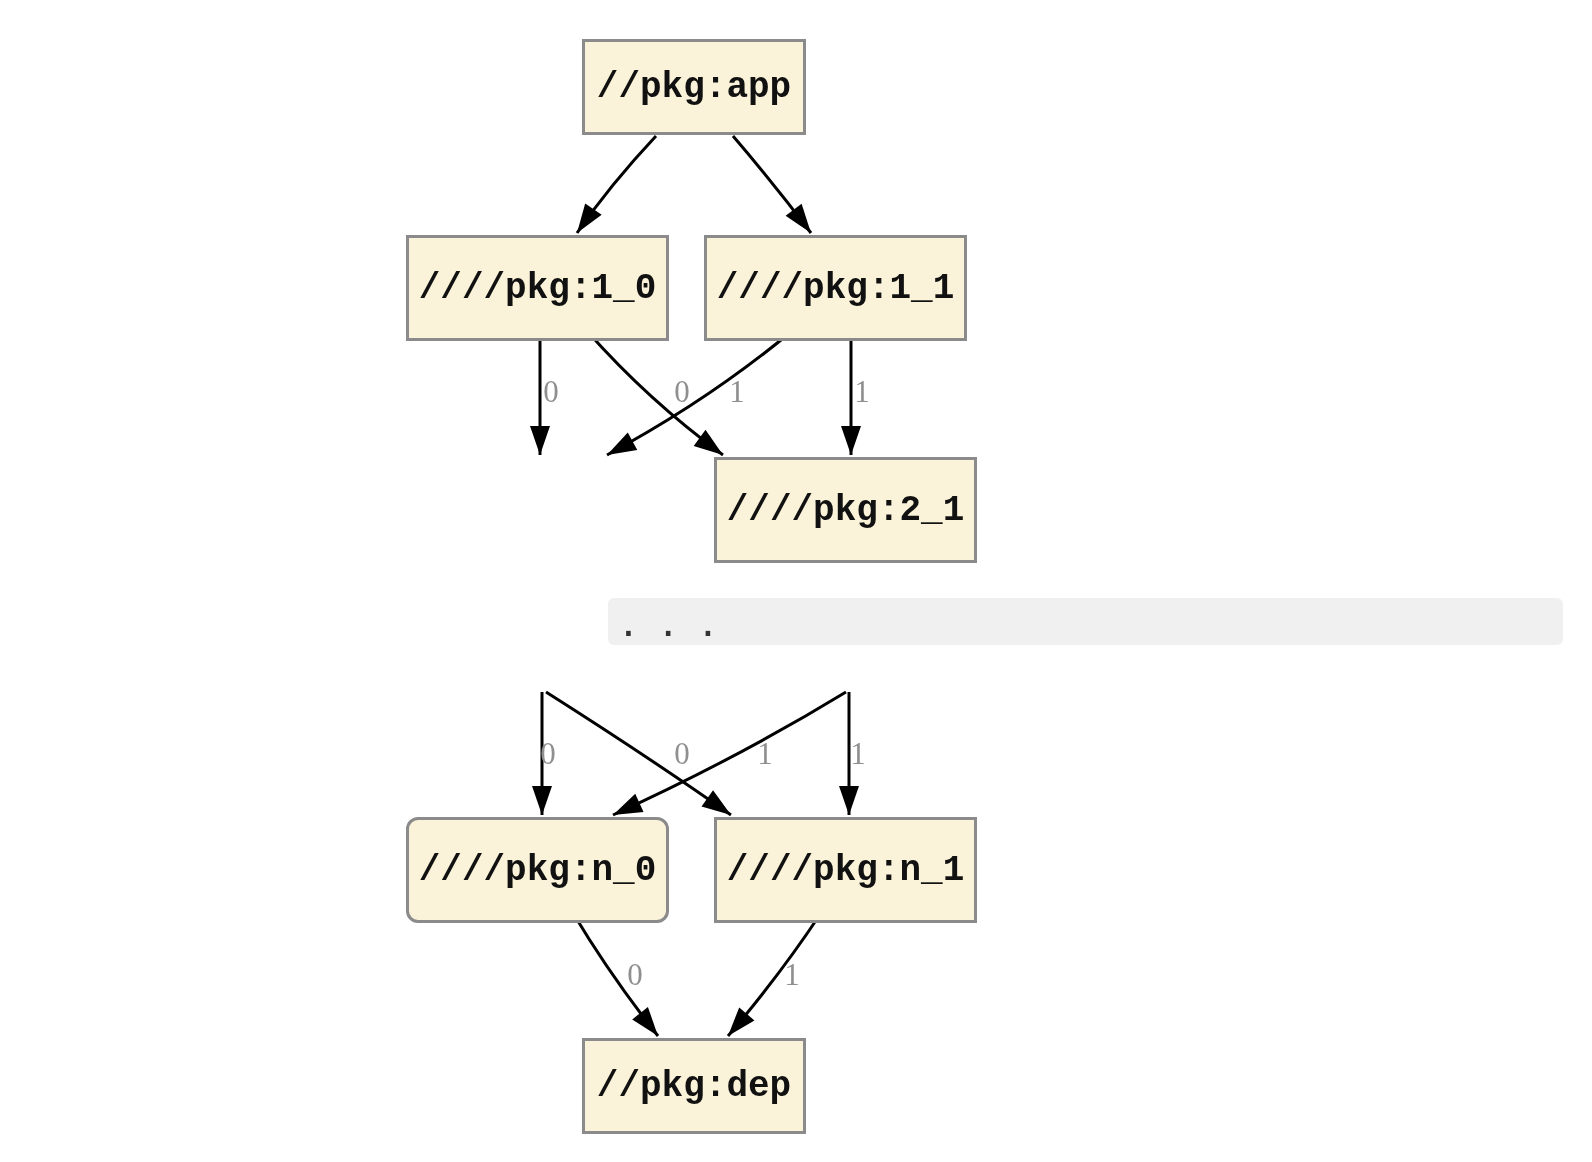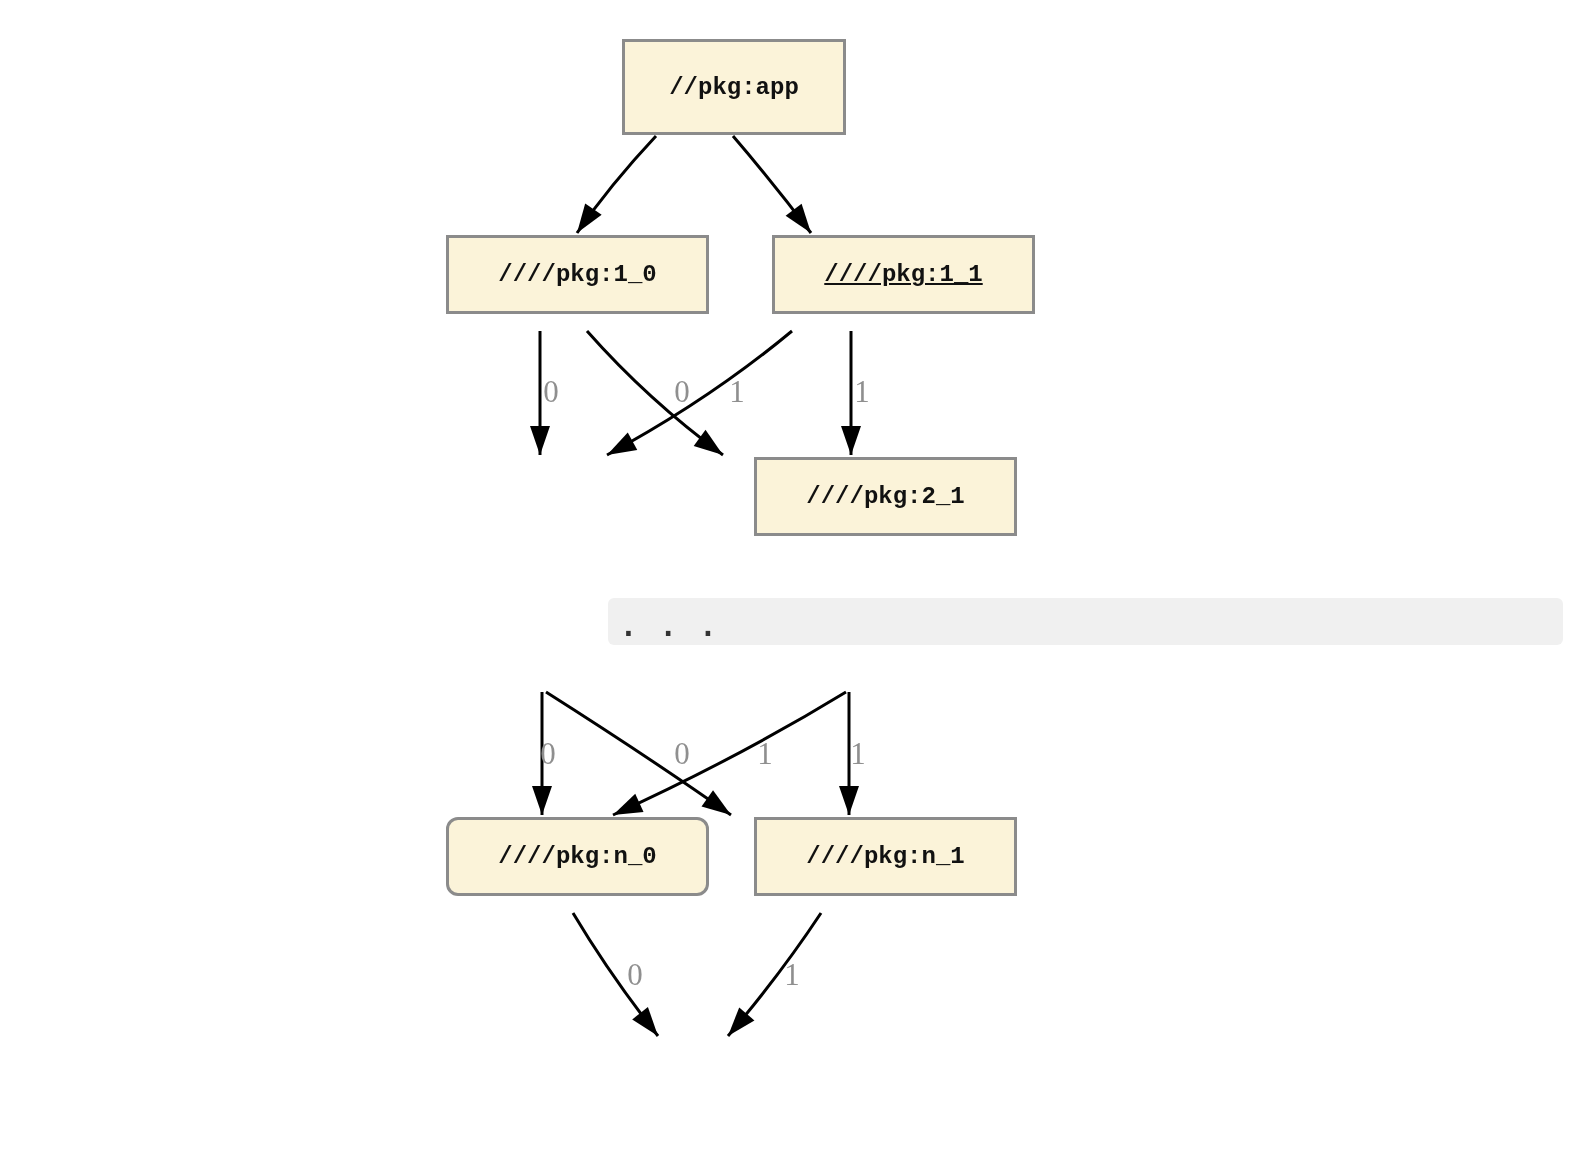--- a/index.html
+++ b/index.html
@@ -26,27 +26,26 @@
   .node {
     position: absolute;
     box-sizing: border-box;
     background: #FBF3D9;
     border: 3px solid #8B8B8B;
     display: flex;
     align-items: center;
     justify-content: center;
     font-family: "Liberation Mono", "DejaVu Sans Mono", monospace;
     font-weight: bold;
-    font-size: 24px;
+    font-size: 36px;
     color: #111111;
     white-space: nowrap;
-    margin-left: 40px;
   }
   .node.small { width: 224px; height: 96px; }
-  .node.wide  { width: 263px; height: 79px; }
+  .node.wide  { width: 263px; height: 106px; }
   .edge-label {
     position: absolute;
     transform: translate(-50%, -50%);
     font-family: "Liberation Serif", "DejaVu Serif", serif;
     font-size: 31px;
     color: #8F8F8F;
     line-height: 1;
     white-space: nowrap;
   }
   .ellipsis-bar {
@@ -100,39 +99,42 @@
     <path d="M821,913 Q780,975 728,1036" stroke="#000" stroke-width="3" fill="none" marker-end="url(#arrow)"></path>
   </svg>
 
   <div class="node small" style="left:582px; top:39px;">
     <span>//pkg:app</span>
   </div>
 
   <div class="node wide" style="left:406px; top:235px;">
     <span>////pkg:1_0</span>
   </div>
-  <div class="node wide" style="left:732px; top:235px;text-decoration:underline;">
+  <div class="node wide" style="left:704px; top:235px;">
     <span>////pkg:1_1</span>
   </div>
 
   <div class="node wide" style="left:714px; top:457px;font-family:Liberation Mono, monospace;">
     <span>////pkg:2_1</span>
   </div>
 
   <div class="ellipsis-bar">
     <span class="ellipsis-text">. . .</span>
   </div>
 
   <div class="node wide" style="left:406px; top:817px;border-radius:12px;">
     <span>////pkg:n_0</span>
   </div>
   <div class="node wide" style="left:714px; top:817px;">
     <span>////pkg:n_1</span>
   </div>
 
+  <div class="node small" style="left:582px; top:1038px;">
+    <span>//pkg:dep</span>
+  </div>
 
   <span class="edge-label" style="left:551px; top:391px;">0</span>
   <span class="edge-label" style="left:682px; top:391px;">0</span>
   <span class="edge-label" style="left:737px; top:391px;">1</span>
   <span class="edge-label" style="left:862px; top:391px;">1</span>
 
   <span class="edge-label" style="left:548px; top:753px;">0</span>
   <span class="edge-label" style="left:682px; top:753px;">0</span>
   <span class="edge-label" style="left:765px; top:753px;">1</span>
   <span class="edge-label" style="left:858px; top:753px;">1</span>

